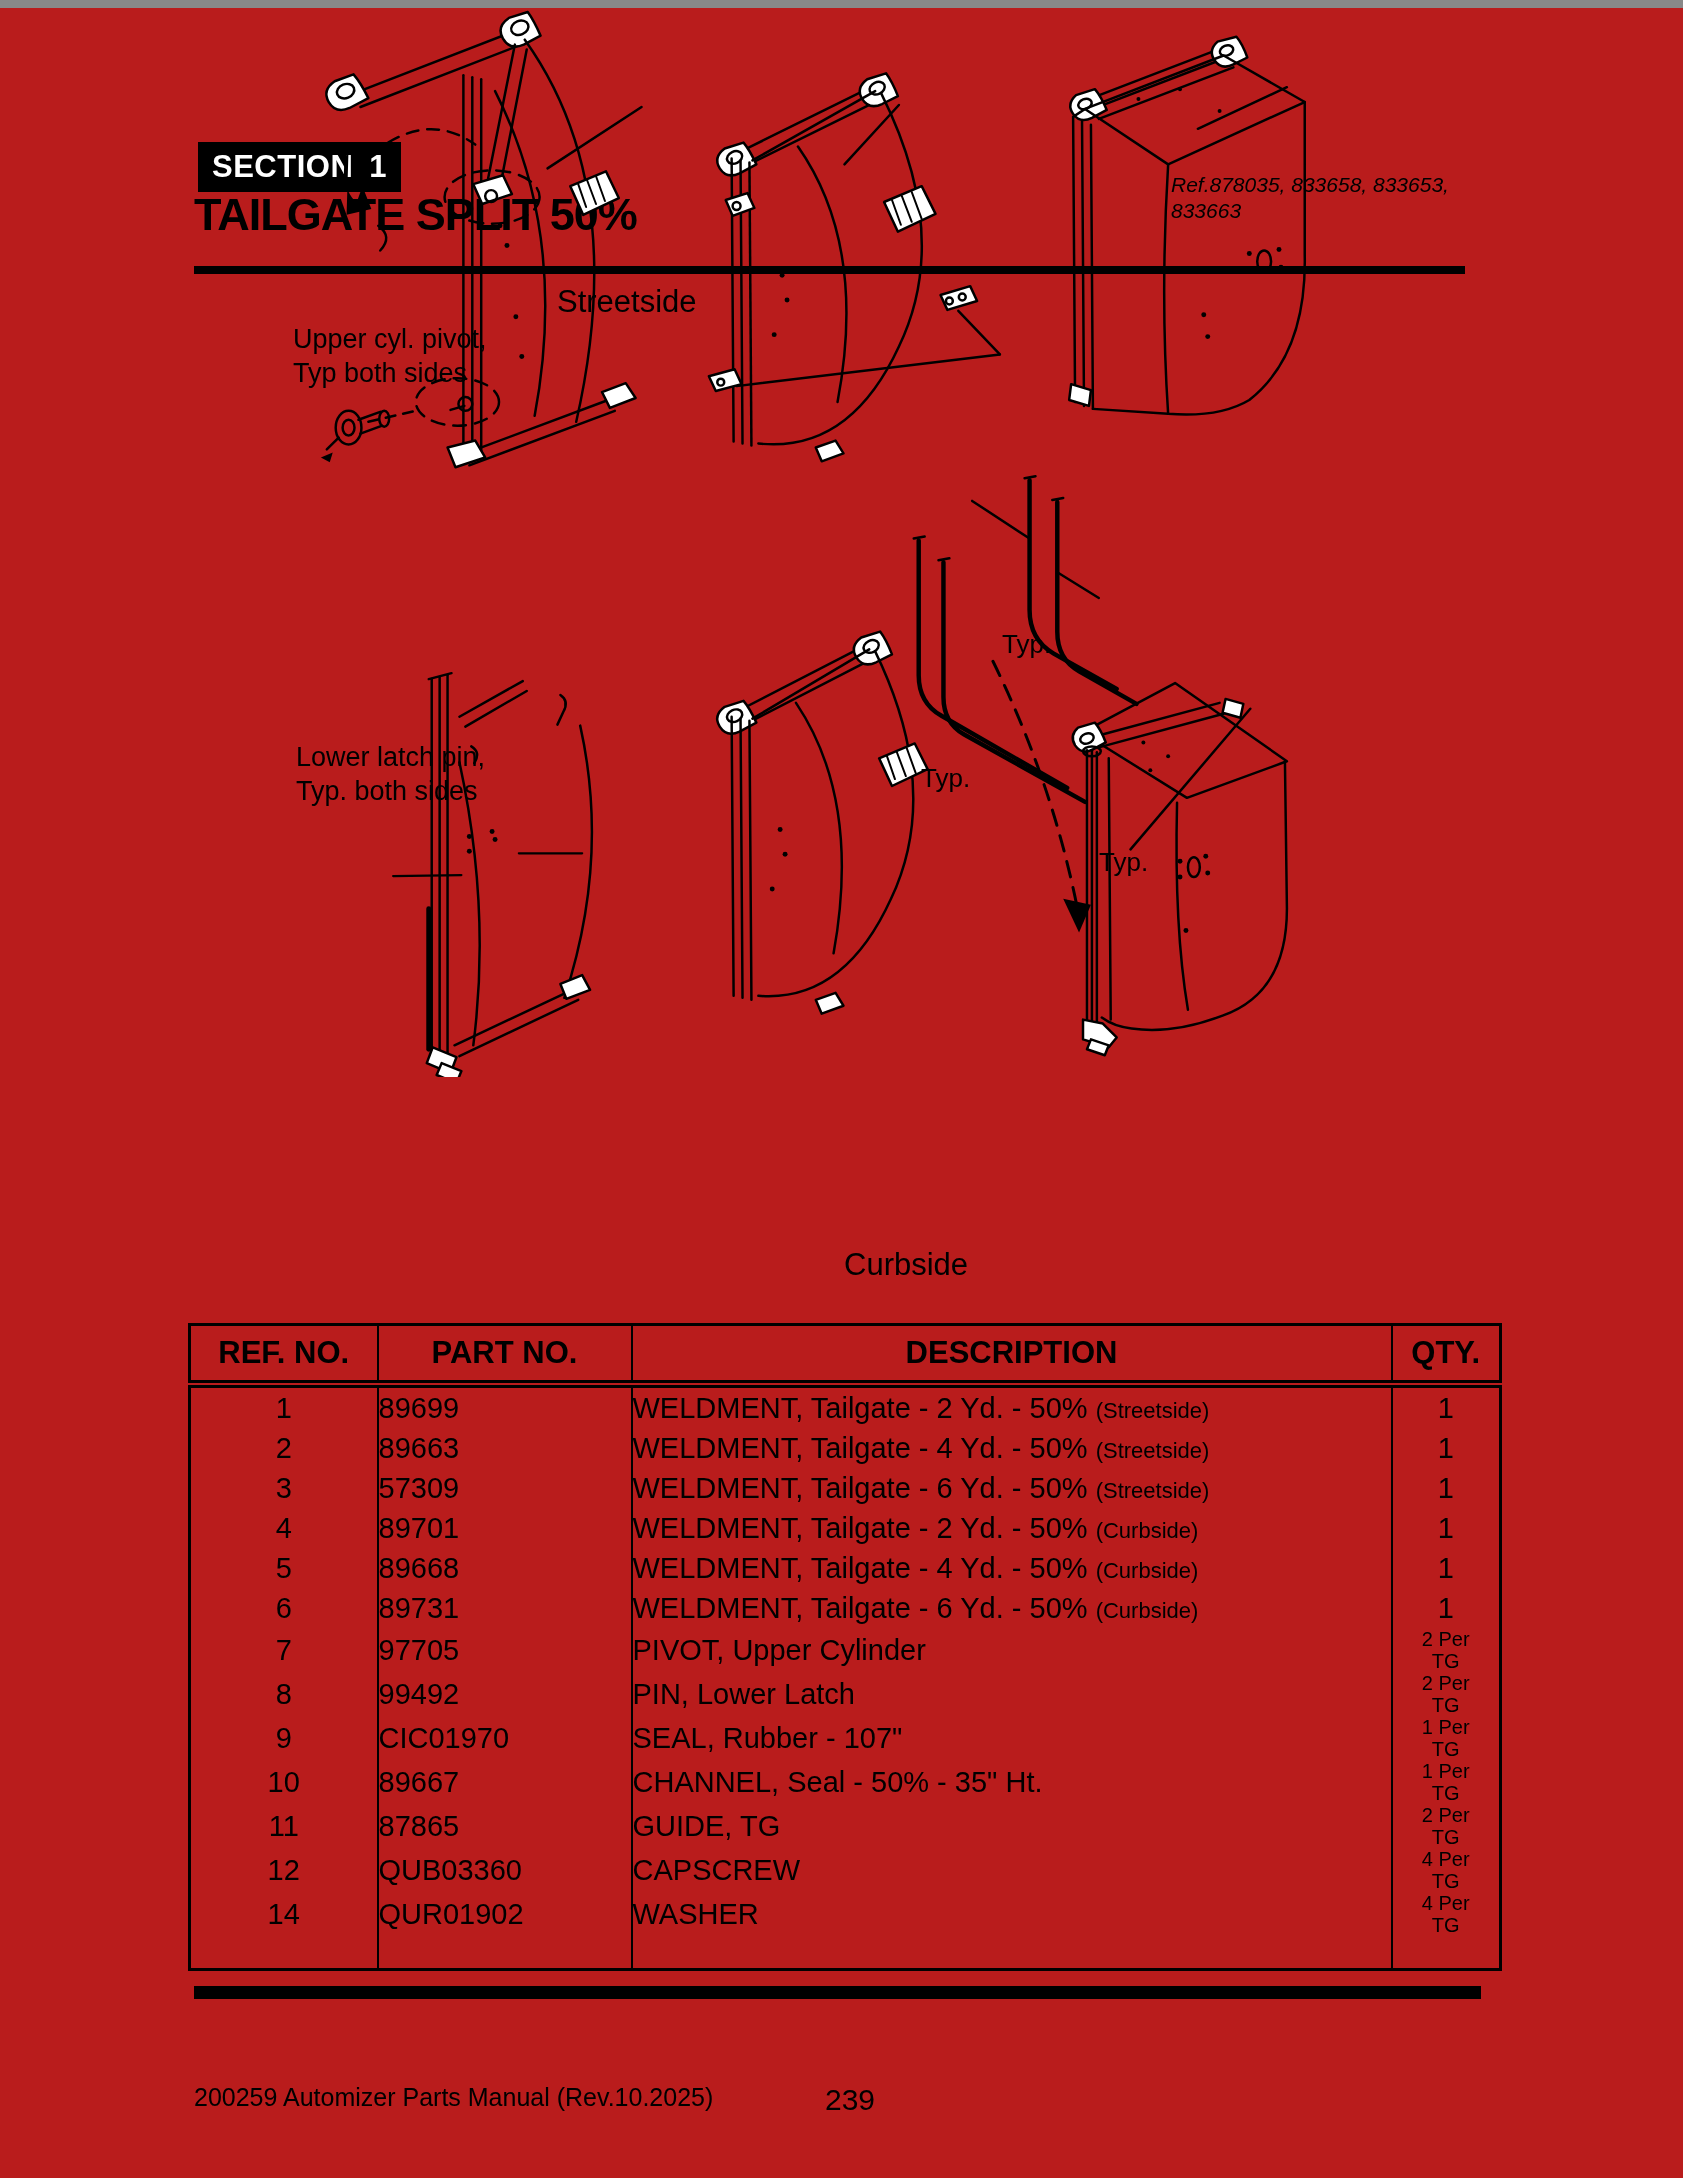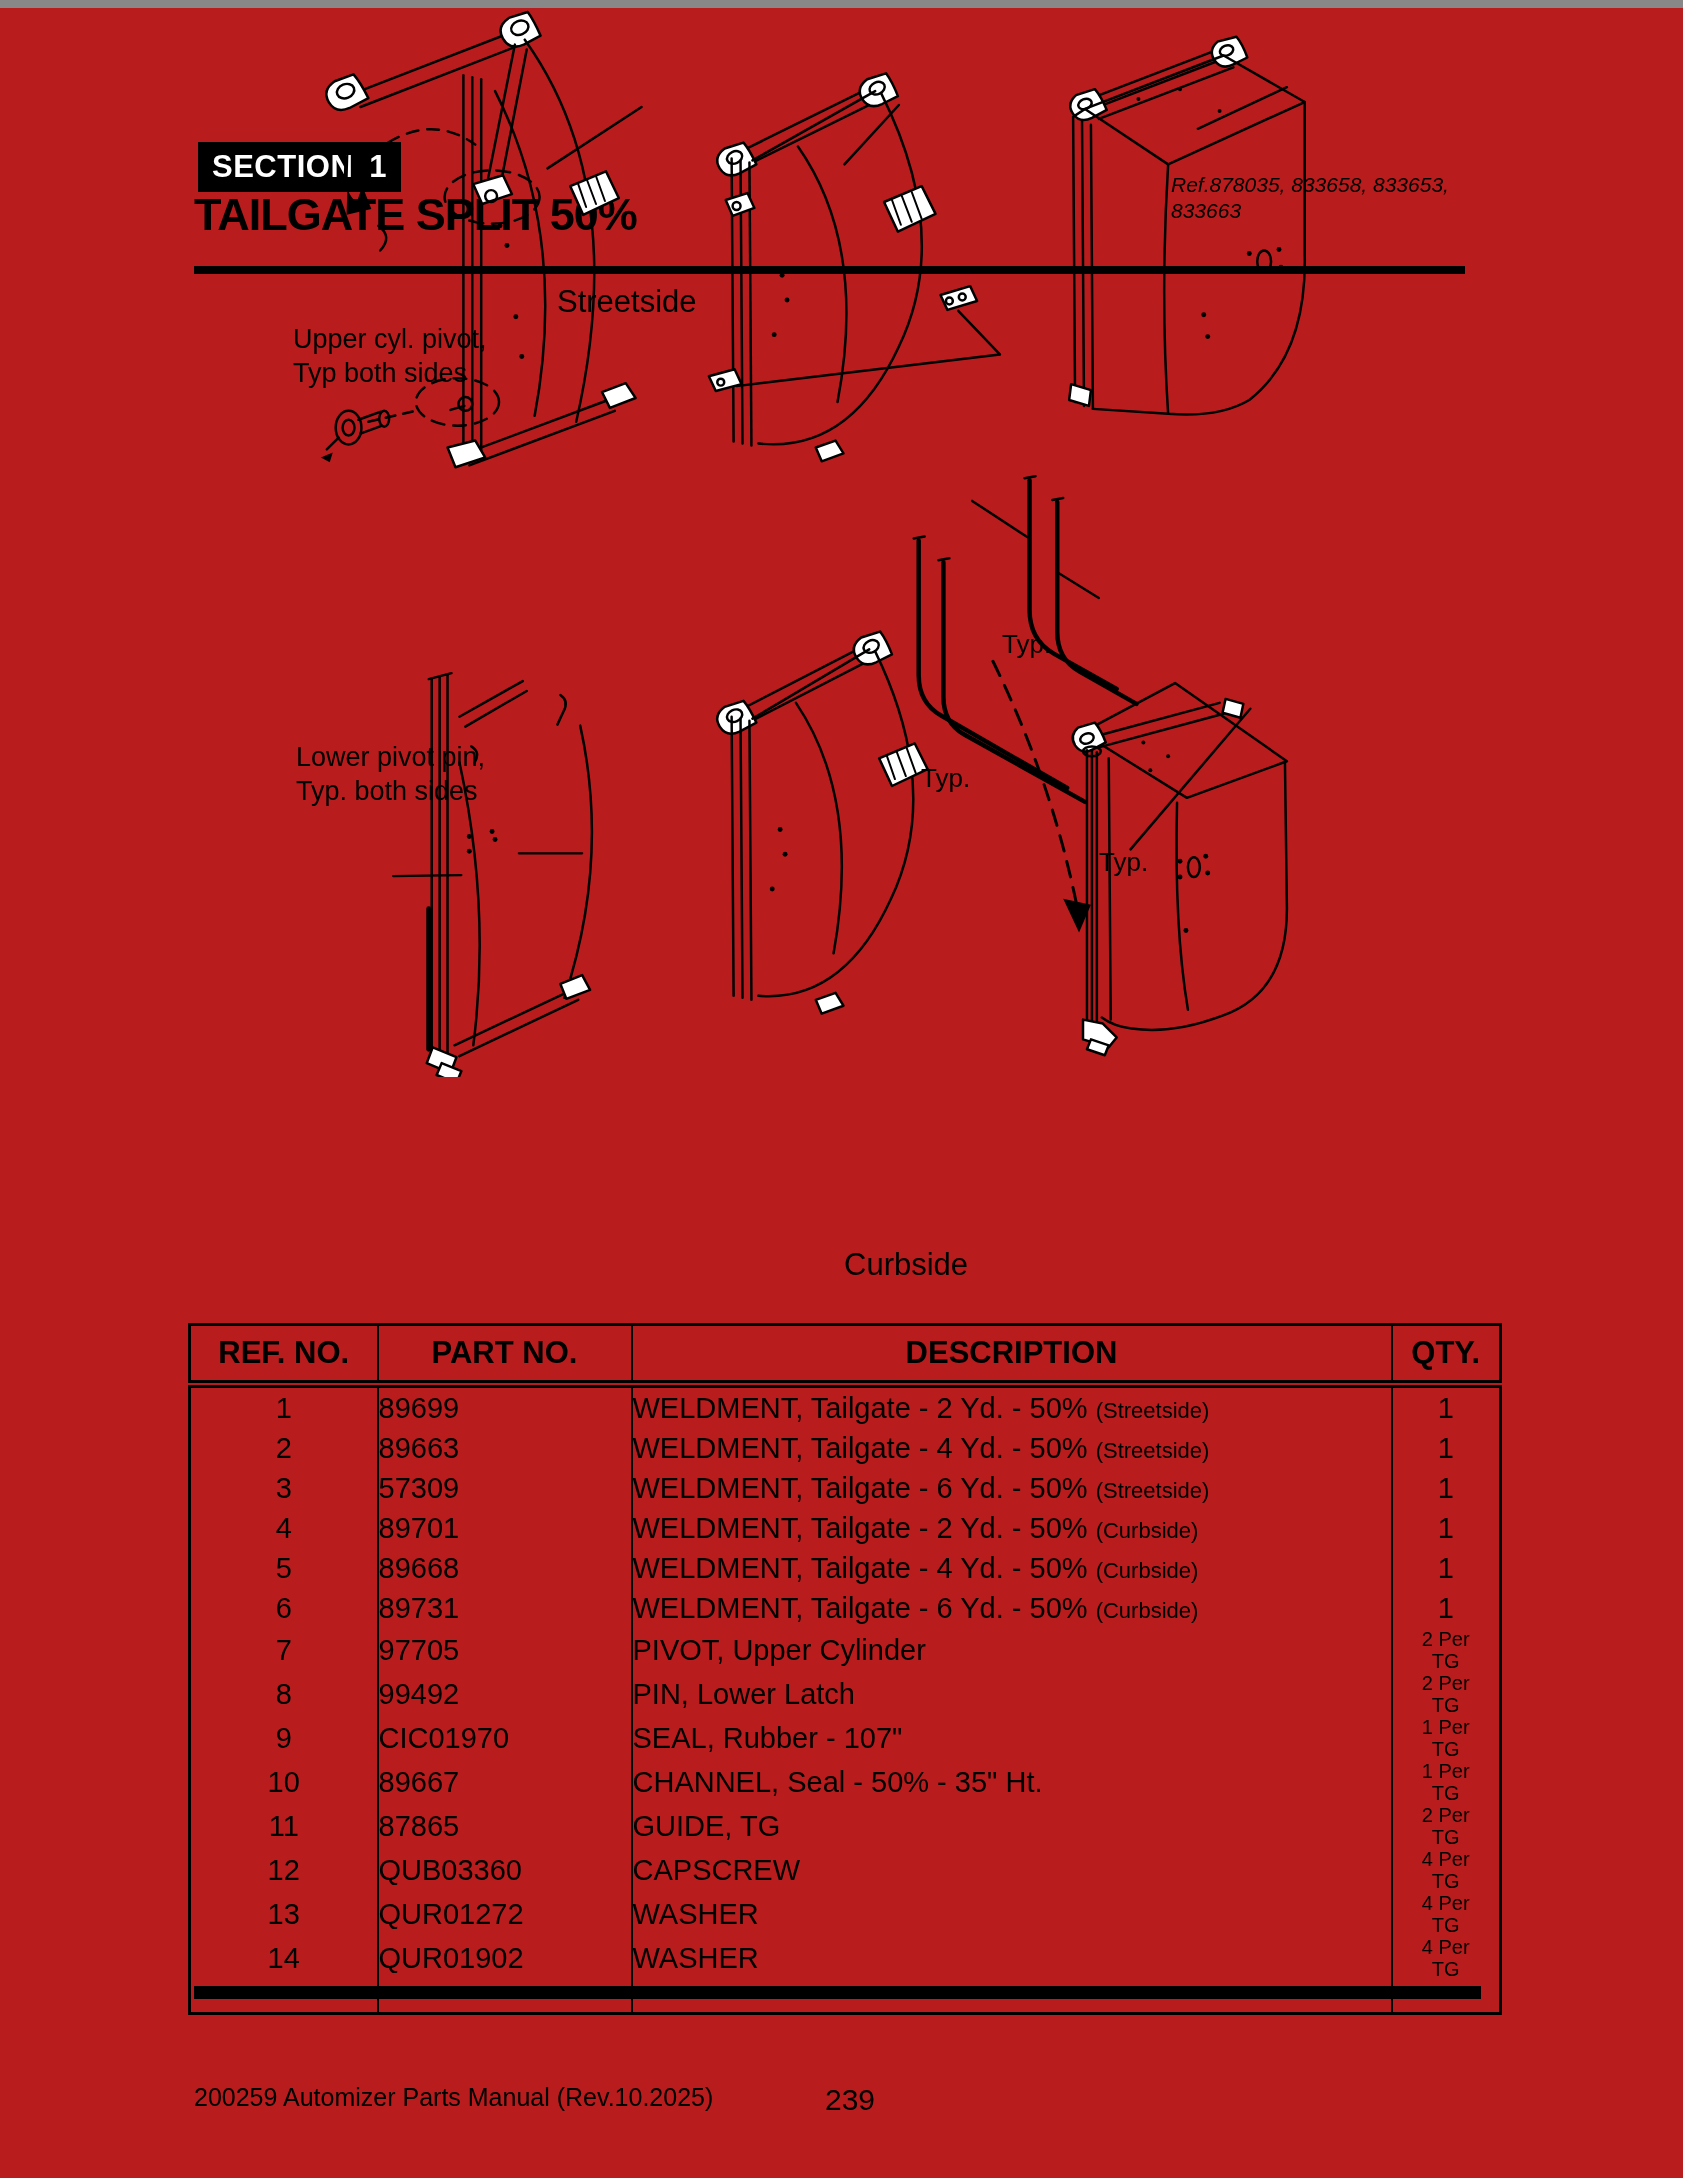--- a/index.html
+++ b/index.html
@@ -272,21 +272,21 @@
       <path d="M1263,958 L1142,1100"></path>
     </g>
   </svg>
 
   <div class="dlabel big-label" style="left:557px; top:275px;">Streetside</div>
   <div class="dlabel" style="left:293px; top:315px;">
     <div>Upper cyl. pivot,</div>
     <div>Typ both sides</div>
   </div>
   <div class="dlabel" style="left:296px; top:733px;">
-    <div>Lower pivot pin,</div>
+    <div>Lower latch pin,</div>
     <div>Typ. both sides</div>
   </div>
   <div class="dlabel typ" style="left:1002px; top:620px;">Typ.</div>
   <div class="dlabel typ" style="left:921px; top:754px;">Typ.</div>
   <div class="dlabel typ" style="left:1099px; top:838px;">Typ.</div>
   <div class="dlabel big-label" style="left:844px; top:1238px;">Curbside</div>
 
   <table class="parts">
     <colgroup>
         <col class="c-ref">
@@ -387,29 +387,20 @@
       <tr>
         <td class="ref">12</td>
         <td class="part">QUB03360</td>
         <td class="desc"><span>CAPSCREW</span></td>
         <td class="qty small">
             <span>4 Per</span>
             <span>TG</span>
           </td>
       </tr>
       <tr>
-        <td class="ref">13</td>
-        <td class="part">QUR01272</td>
-        <td class="desc"><span>WASHER</span></td>
-        <td class="qty small">
-            <span>4 Per</span>
-            <span>TG</span>
-          </td>
-      </tr>
-      <tr>
         <td class="ref">14</td>
         <td class="part">QUR01902</td>
         <td class="desc"><span>WASHER</span></td>
         <td class="qty small">
             <span>4 Per</span>
             <span>TG</span>
           </td>
       </tr>
       <tr class="filler">
         <td></td>

